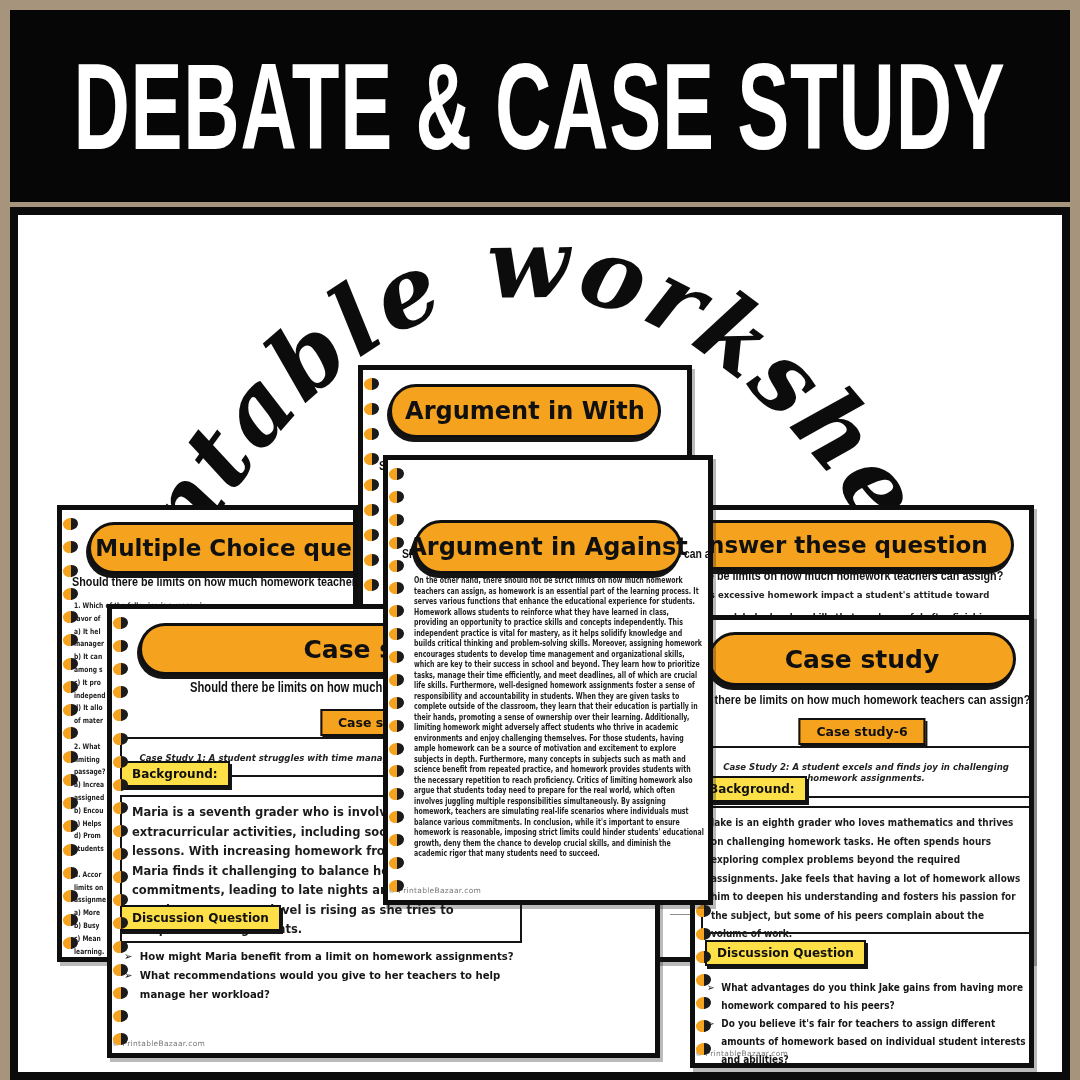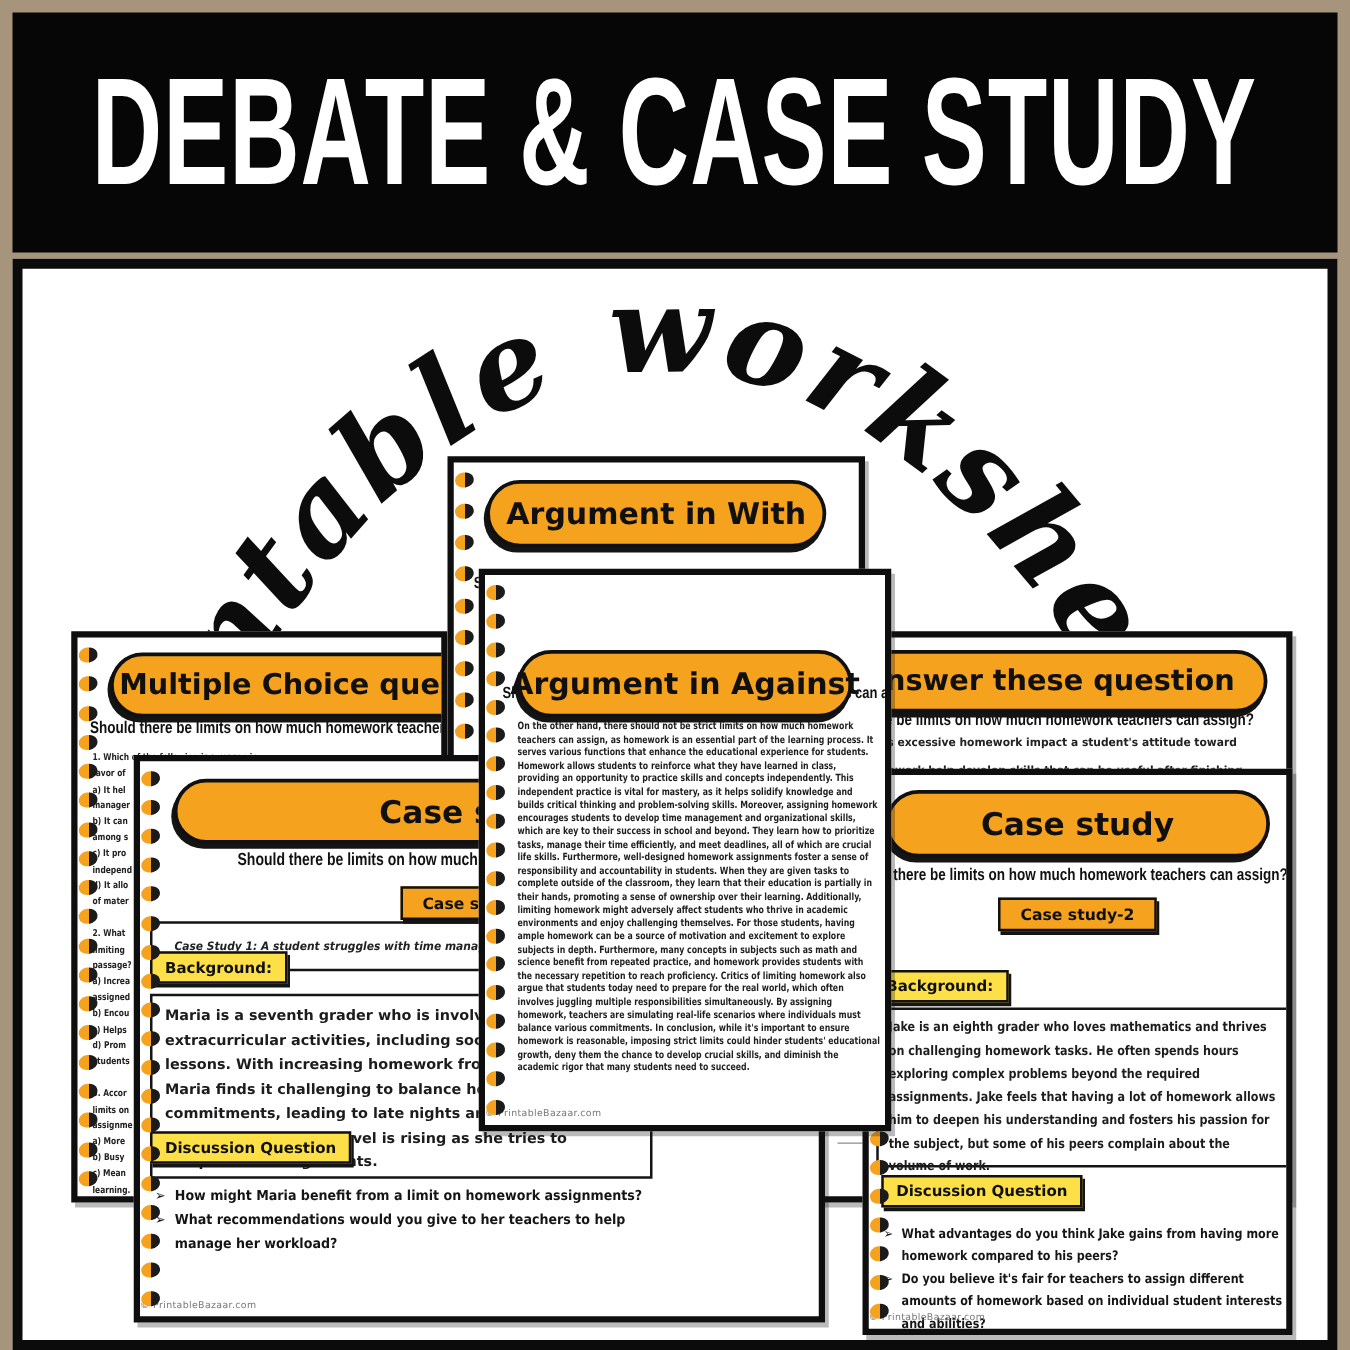--- a/index.html
+++ b/index.html
@@ -328,21 +328,27 @@
             <i class="coil"></i>
             <i class="coil"></i>
             <i class="coil"></i>
             <i class="coil"></i>
             <i class="coil"></i>
           </div>
         <div class="pill">
           <span>Case study</span>
         </div>
         <div class="question">Should there be limits on how much homework teachers can assign?</div>
-        <div class="tab-box">Case study-2</div>
+        <div class="tab-box">Case study-6</div>
+        <div class="outline-box cap-box">
+          <div class="cap-wrap">
+              <div class="cap-line">Case Study 2: A student excels and finds joy in challenging</div>
+              <div class="cap-line">homework assignments.</div>
+            </div>
+        </div>
         <div class="label-box bg-label">Background:</div>
         <div class="outline-box para-box">
           <div class="para">Jake is an eighth grader who loves mathematics and thrives on challenging homework tasks. He often spends hours exploring complex problems beyond the required assignments. Jake feels that having a lot of homework allows him to deepen his understanding and fosters his passion for the subject, but some of his peers complain about the volume of work.</div>
         </div>
         <div class="label-box disc-label">Discussion Question</div>
         <div class="bullets">
             <div class="bullet-item">
               <span class="bullet-glyph">➢</span>
               <span class="bullet-text">What advantages do you think Jake gains from having more homework compared to his peers?</span>
             </div>

